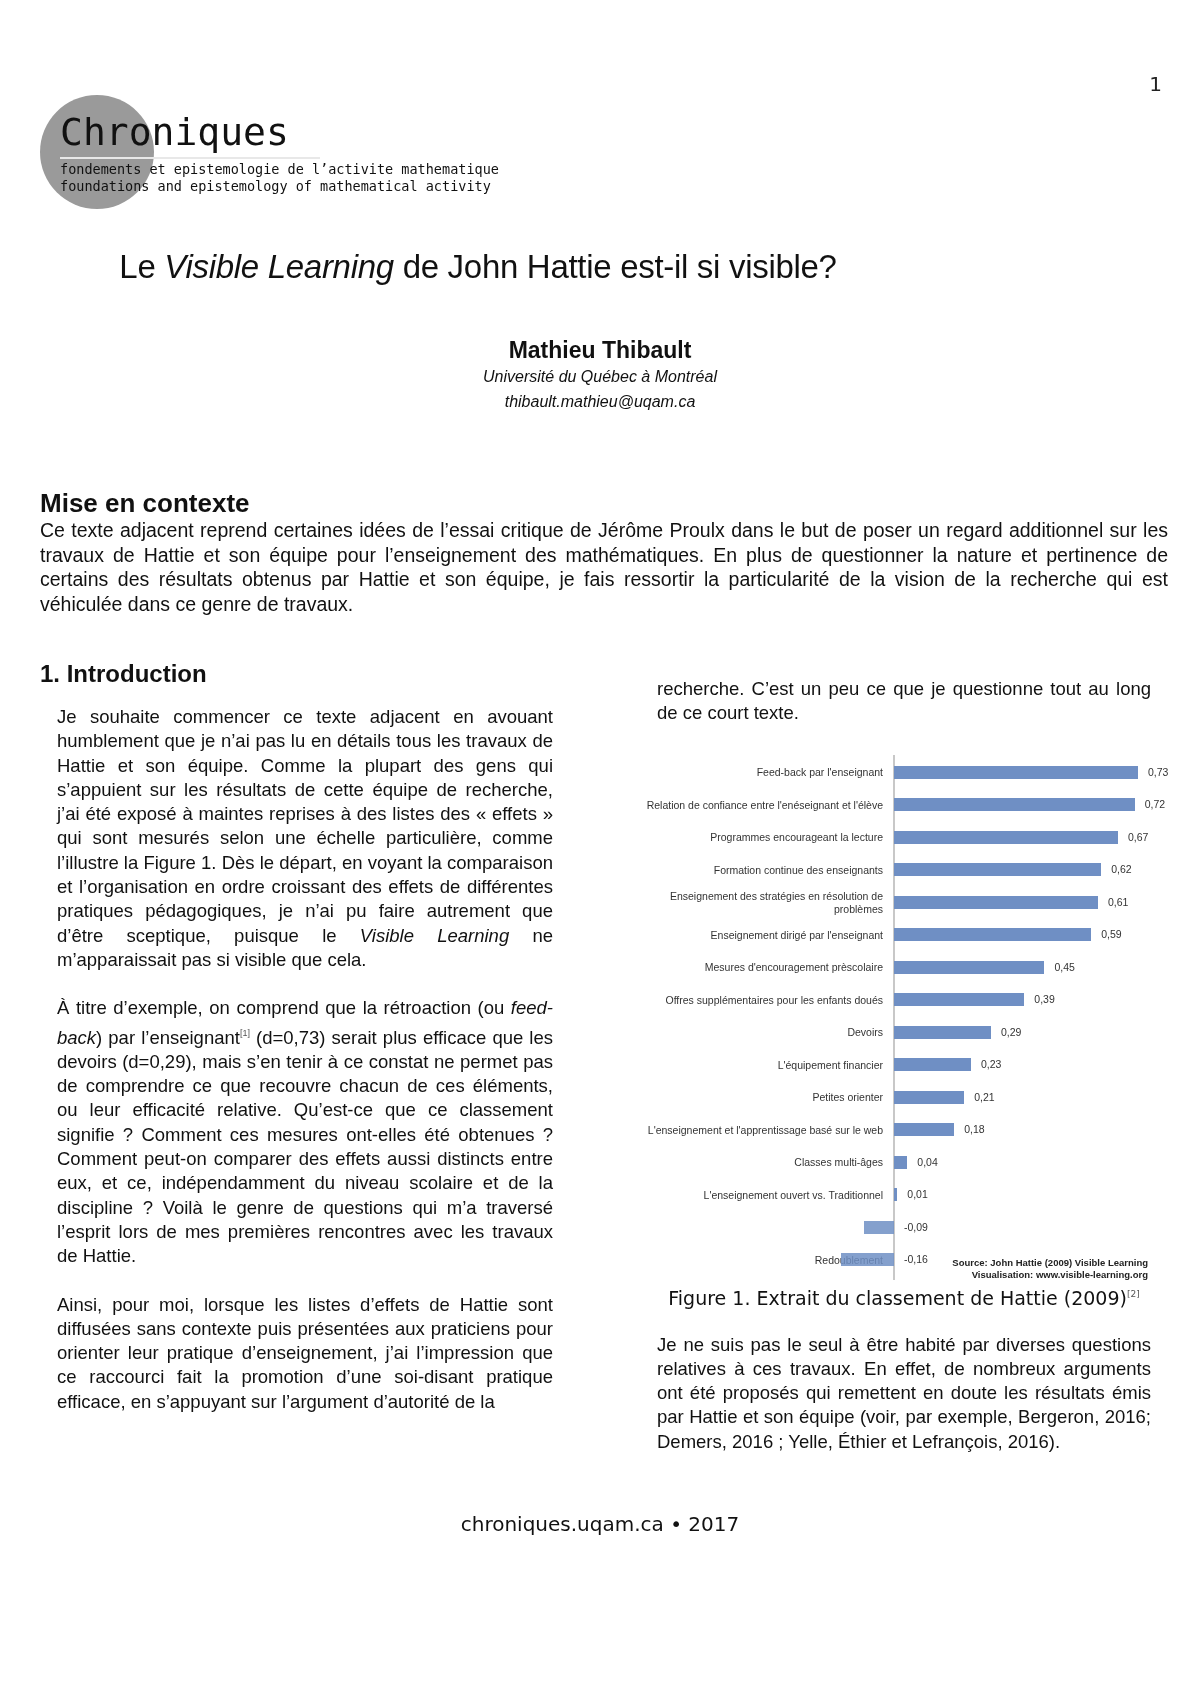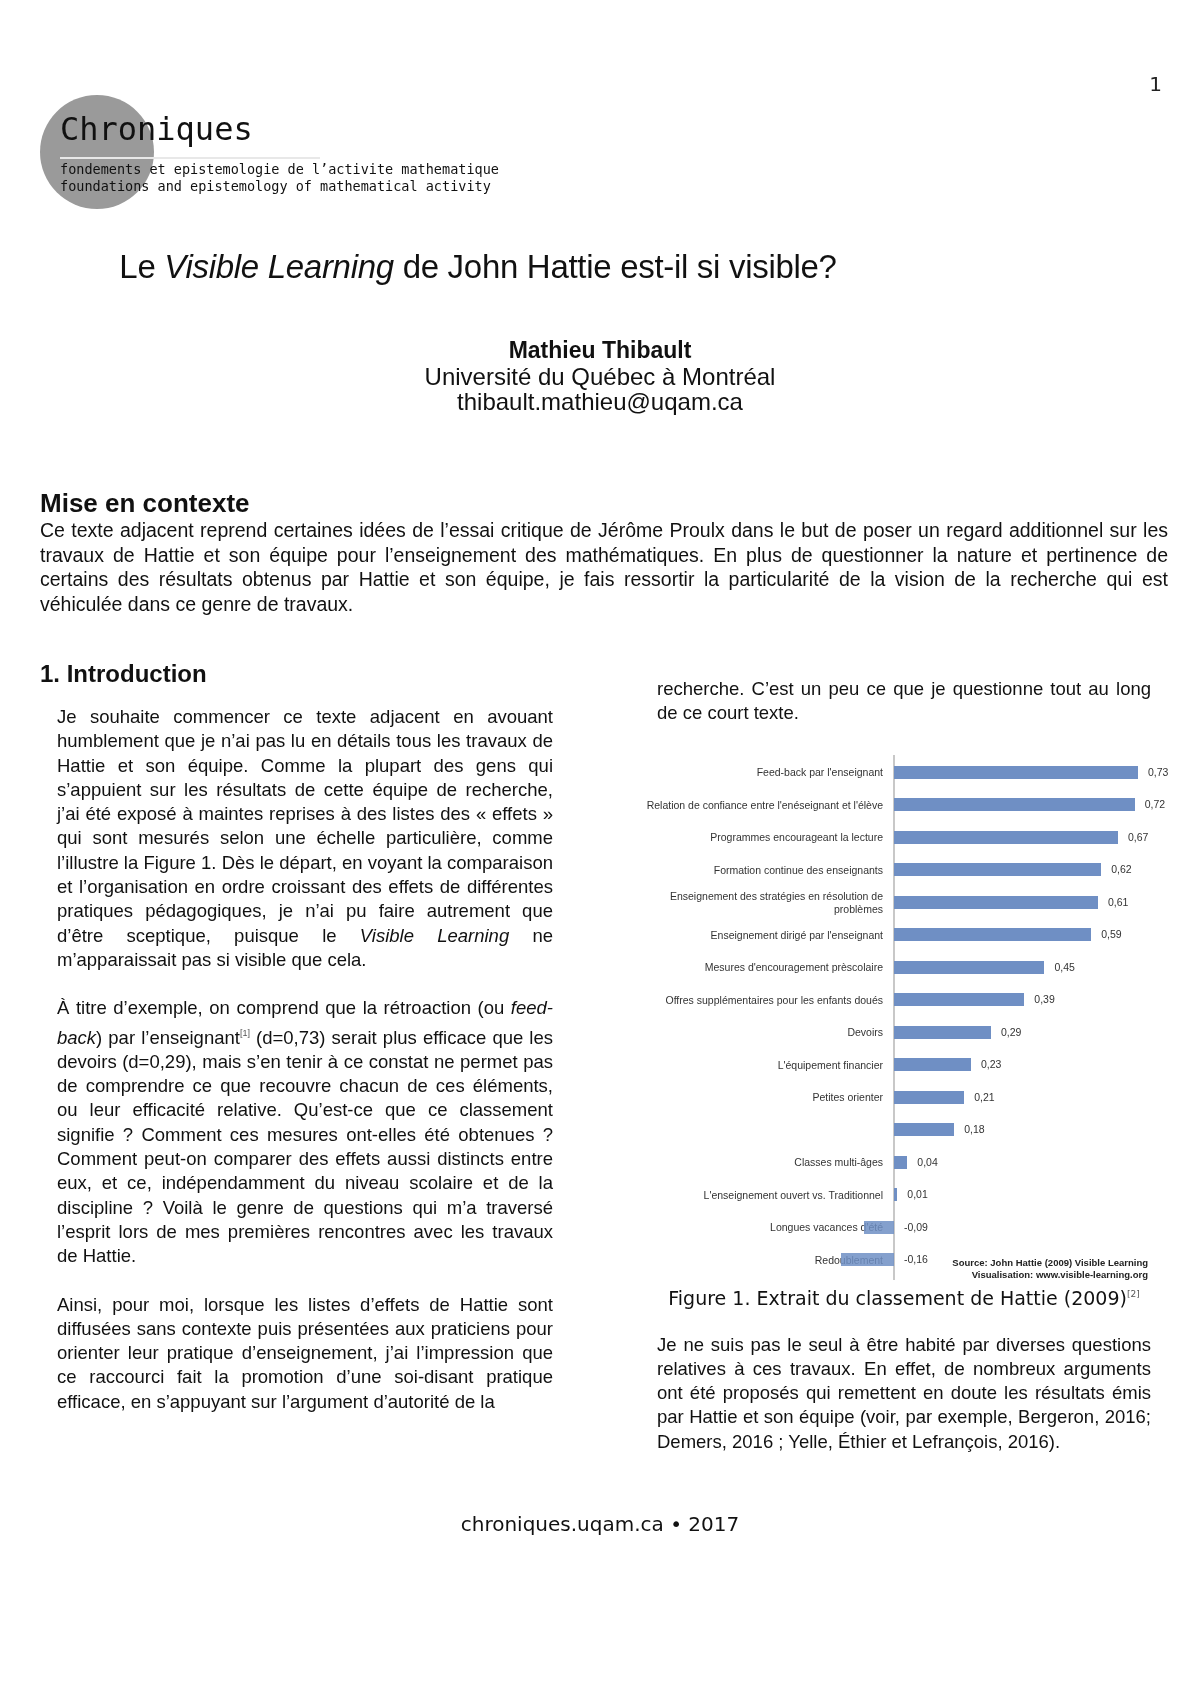--- a/index.html
+++ b/index.html
@@ -5,34 +5,34 @@
   html, body { margin: 0; padding: 0; background: #ffffff; }
   body {
     width: 1200px; height: 1698px; position: relative; overflow: hidden;
     font-family: "DejaVu Sans", sans-serif; color: #111;
   }
   .page-number { position: absolute; top: 72px; right: 38px; font-size: 20px; color: #222; }
 
   
   .logo { position: absolute; left: 40px; top: 95px; width: 560px; height: 120px; }
   .logo-circle { position: absolute; left: 0; top: 0; width: 114px; height: 114px; border-radius: 50%; background: #9a9a9a; }
-  .logo-title { position: absolute; left: 20px; top: 18px; font-family: "DejaVu Sans Mono", monospace; font-size: 32px; letter-spacing: 0px; color: #111; line-height: 1; }
+  .logo-title { position: absolute; left: 20px; top: 18px; font-family: "DejaVu Sans Mono", monospace; font-size: 38px; letter-spacing: 0px; color: #111; line-height: 1; }
   .logo-rule { position: absolute; left: 20px; top: 62px; width: 260px; height: 2px; background: #e8e8e8; }
   .logo-sub { position: absolute; left: 20px; font-family: "DejaVu Sans Mono", monospace; font-size: 13.5px; color: #111; white-space: nowrap; line-height: 1; }
   .logo-sub.l1 { top: 68px; }
   .logo-sub.l2 { top: 85px; }
 
   .title { position: absolute; top: 248px; left: 0; width: 956px; text-align: center;
     font-family: "Liberation Sans", sans-serif; font-size: 33px; font-weight: 400; color: #111; letter-spacing: -0.3px; }
   .title i { font-style: italic; }
 
   .author-block { position: absolute; top: 336px; left: 0; width: 1200px; text-align: center;
     font-family: "Liberation Sans", sans-serif; color: #111; }
   .author-name { font-size: 23px; font-weight: 700; line-height: 28px; }
-  .author-aff, .author-email { font-size: 24px; line-height: 25px; }
+  .author-aff, .author-email { font-size: 16px; line-height: 25px; font-style: italic; }
 
   .section-title-ctx { position: absolute; top: 488px; left: 40px; font-family: "Liberation Sans", sans-serif; font-size: 26px; font-weight: 700; }
   .ctx-body { position: absolute; top: 518px; left: 40px; width: 1128px; font-family: "Liberation Sans", sans-serif;
     font-size: 19.5px; line-height: 24.5px; text-align: justify; color: #111; }
 
   .col-left { position: absolute; top: 660px; left: 40px; width: 530px; }
   .col-right { position: absolute; top: 660px; left: 640px; width: 528px; }
   .h2 { font-family: "Liberation Sans", sans-serif; font-size: 24px; font-weight: 700; line-height: 28px; margin: 0; }
   .para { font-family: Liberation Sans, sans-serif; font-size: 18.5px; line-height: 24.3px; text-align: justify; margin: 17px; color: #111; }
   .para + .para { margin-top: 24px; }
@@ -147,35 +147,35 @@
         <div class="bar-label">L'équipement financier</div>
         <div class="bar" style="left: 254px; width: 76.8767px; background: rgb(111, 143, 196);"></div>
         <div class="bar-value" style="left: 340.877px;">0,23</div>
       </div>
       <div class="bar-row" style="top: 339px;">
         <div class="bar-label">Petites orienter</div>
         <div class="bar" style="left: 254px; width: 70.1918px; background: rgb(111, 143, 196);"></div>
         <div class="bar-value" style="left: 334.192px;">0,21</div>
       </div>
       <div class="bar-row" style="top: 371.5px;">
+        <div class="bar-label">L'enseignement et l'apprentissage basé sur le web</div>
         <div class="bar" style="left: 254px; width: 60.1644px; background: rgb(111, 143, 196);"></div>
         <div class="bar-value" style="left: 324.164px;">0,18</div>
       </div>
       <div class="bar-row" style="top: 404px;">
         <div class="bar-label">Classes multi-âges</div>
         <div class="bar" style="left: 254px; width: 13.3699px; background: rgb(111, 143, 196);"></div>
         <div class="bar-value" style="left: 277.37px;">0,04</div>
       </div>
       <div class="bar-row" style="top: 436.5px;">
         <div class="bar-label">L'enseignement ouvert vs. Traditionnel</div>
         <div class="bar" style="left: 254px; width: 3.34247px; background: rgb(111, 143, 196);"></div>
         <div class="bar-value" style="left: 267.342px;">0,01</div>
       </div>
       <div class="bar-row" style="top: 469px;">
-        <div class="bar-label">Longues vacances d'été</div>
         <div class="bar" style="left: 223.918px; opacity: 0.85; width: 30.0822px; background: rgb(111, 143, 196);"></div>
         <div class="bar-value" style="left: 264px;">-0,09</div>
       </div>
       <div class="bar-row" style="top: 501.5px;">
         <div class="bar-label">Redoublement</div>
         <div class="bar" style="left: 200.521px; opacity: 0.85; width: 53.4795px; background: rgb(111, 143, 196);"></div>
         <div class="bar-value" style="left: 264px;">-0,16</div>
       </div>
     </div>
 

